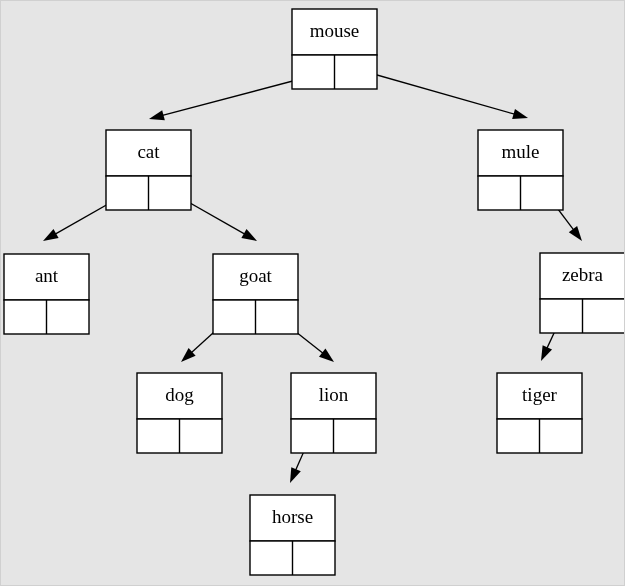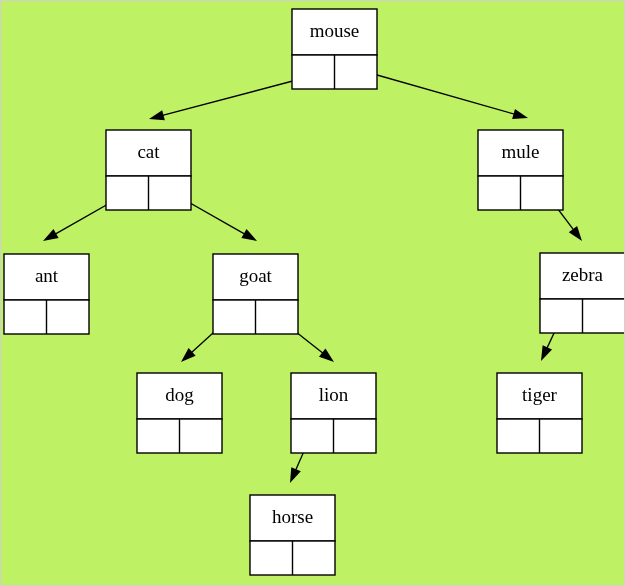--- a/index.html
+++ b/index.html
@@ -7,21 +7,21 @@
     padding: 0;
     background: #ffffff;
   }
   body {
     font-family: "Liberation Serif", "DejaVu Serif", serif;
   }
   #canvas {
     position: relative;
     width: 625px;
     height: 586px;
-    background: #bef264;
+    background: #e5e5e5;
     border: 1px solid #d0d0d0;
     box-sizing: border-box;
     overflow: hidden;
     padding-left: 8px;
   }
   #tree-svg {
     position: absolute;
     left: 0;
     top: 0;
     width: 625px;

